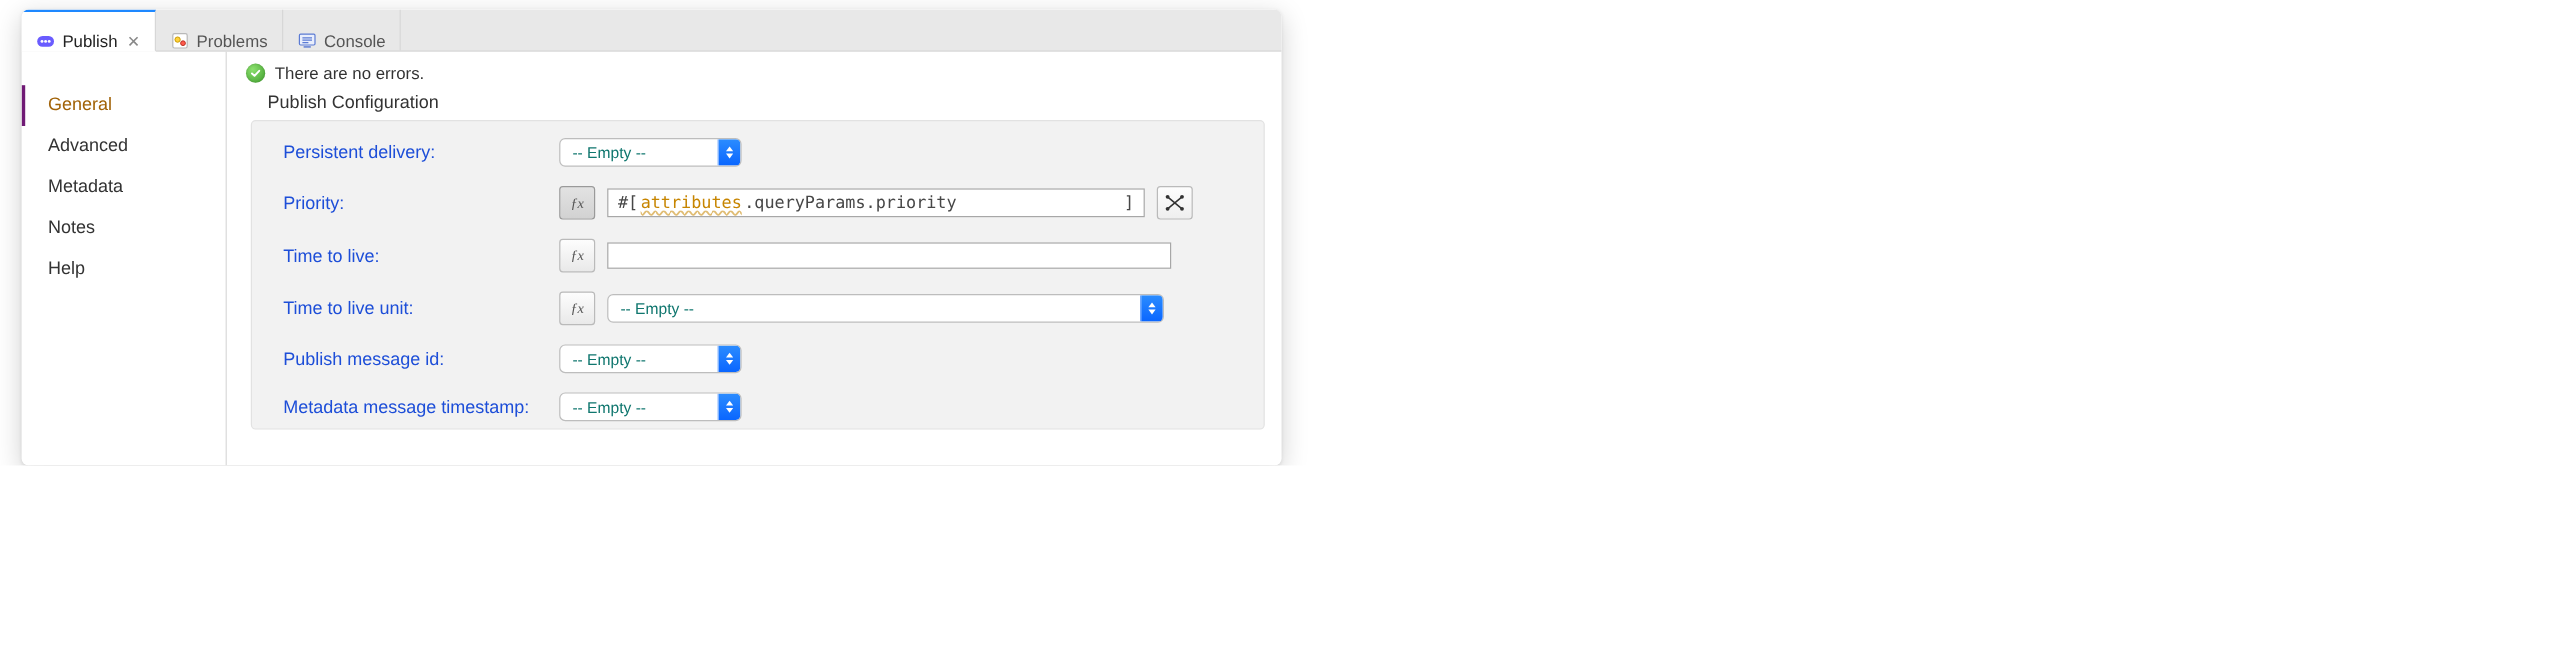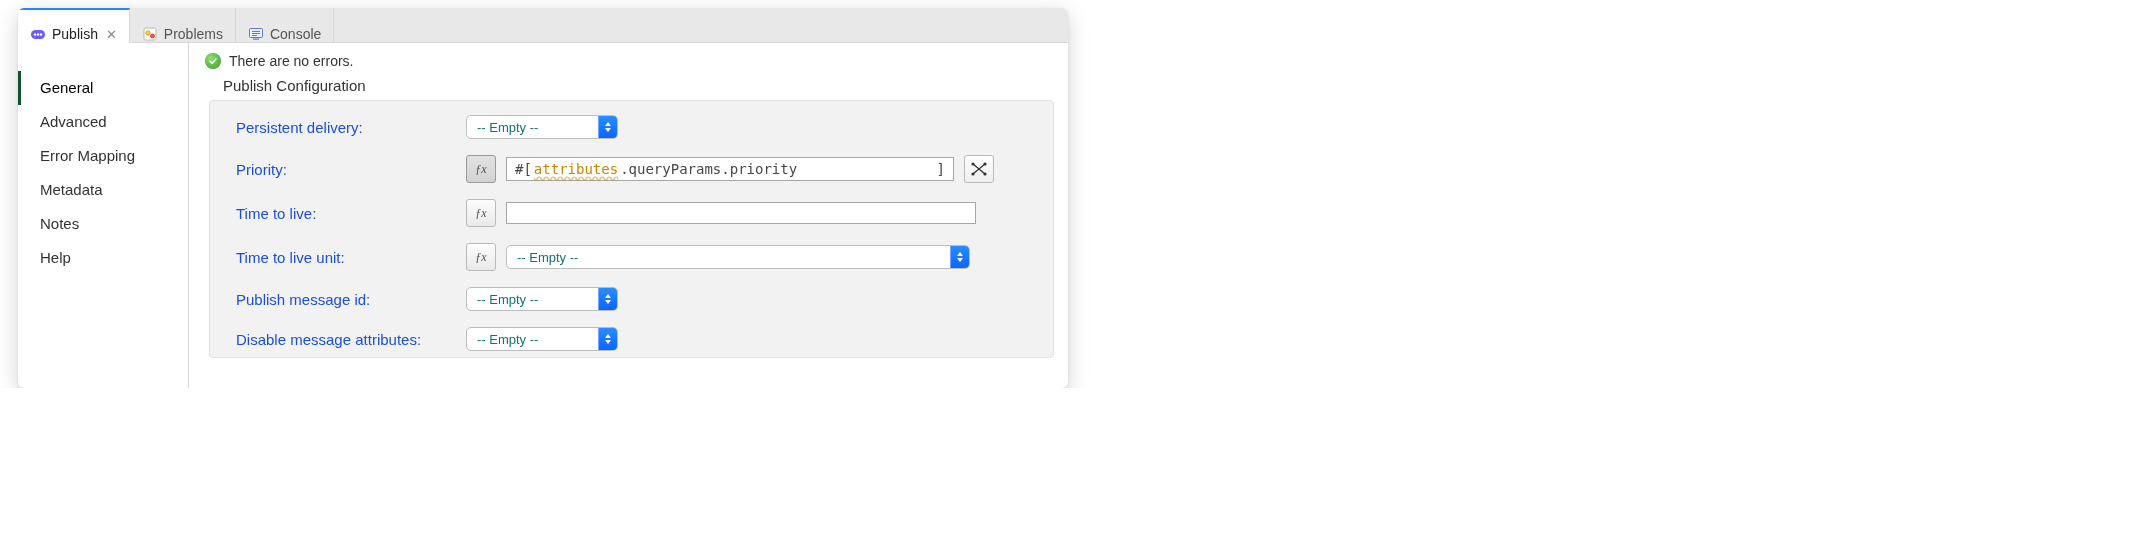--- a/index.html
+++ b/index.html
@@ -76,22 +76,22 @@
     padding:28px 0 0 0;
   }
   .side-item{
     padding:8px 0 8px 22px;
     font-size:15px;
     color:#333;
     cursor:pointer;
     line-height:1.2;
   }
   .side-item.selected{
-    color:#000000;
-    border-left:3px solid #14532d;
+    color:#a16207;
+    border-left:3px solid #701a75;
     padding-left:19px;
     font-weight:500;
   }
   .content{
     flex:1;
     padding:10px 0 0 16px;
     overflow:hidden;
   }
   .status-row{
     display:flex;
@@ -244,21 +244,20 @@
       </span>
       <span>Console</span>
     </div>
   </div>
 
   <div class="body">
 
     <div class="sidebar">
       <div class="side-item selected"><span>General</span></div>
       <div class="side-item"><span>Advanced</span></div>
-      <div class="side-item"><span>Error Mapping</span></div>
       <div class="side-item"><span>Metadata</span></div>
       <div class="side-item"><span>Notes</span></div>
       <div class="side-item"><span>Help</span></div>
     </div>
 
     <div class="content">
       <div class="status-row">
         <span class="ok-icon">
           <svg width="10" height="10" viewBox="0 0 10 10">
               <path d="M2 5.2 4.1 7.2 8 3" stroke="#fff" stroke-width="1.6" fill="none" stroke-linecap="round" stroke-linejoin="round"></path>
@@ -333,21 +332,21 @@
           <div class="form-label">Publish message id:</div>
           <div class="field-area">
             <div class="mac-select">
               <span>-- Empty --</span>
               <span class="stepper"></span>
             </div>
           </div>
         </div>
 
         <div class="form-row" style="margin-bottom:0">
-          <div class="form-label">Disable message attributes:</div>
+          <div class="form-label">Metadata message timestamp:</div>
           <div class="field-area">
             <div class="mac-select">
               <span>-- Empty --</span>
               <span class="stepper"></span>
             </div>
           </div>
         </div>
 
       </div>
     </div>

